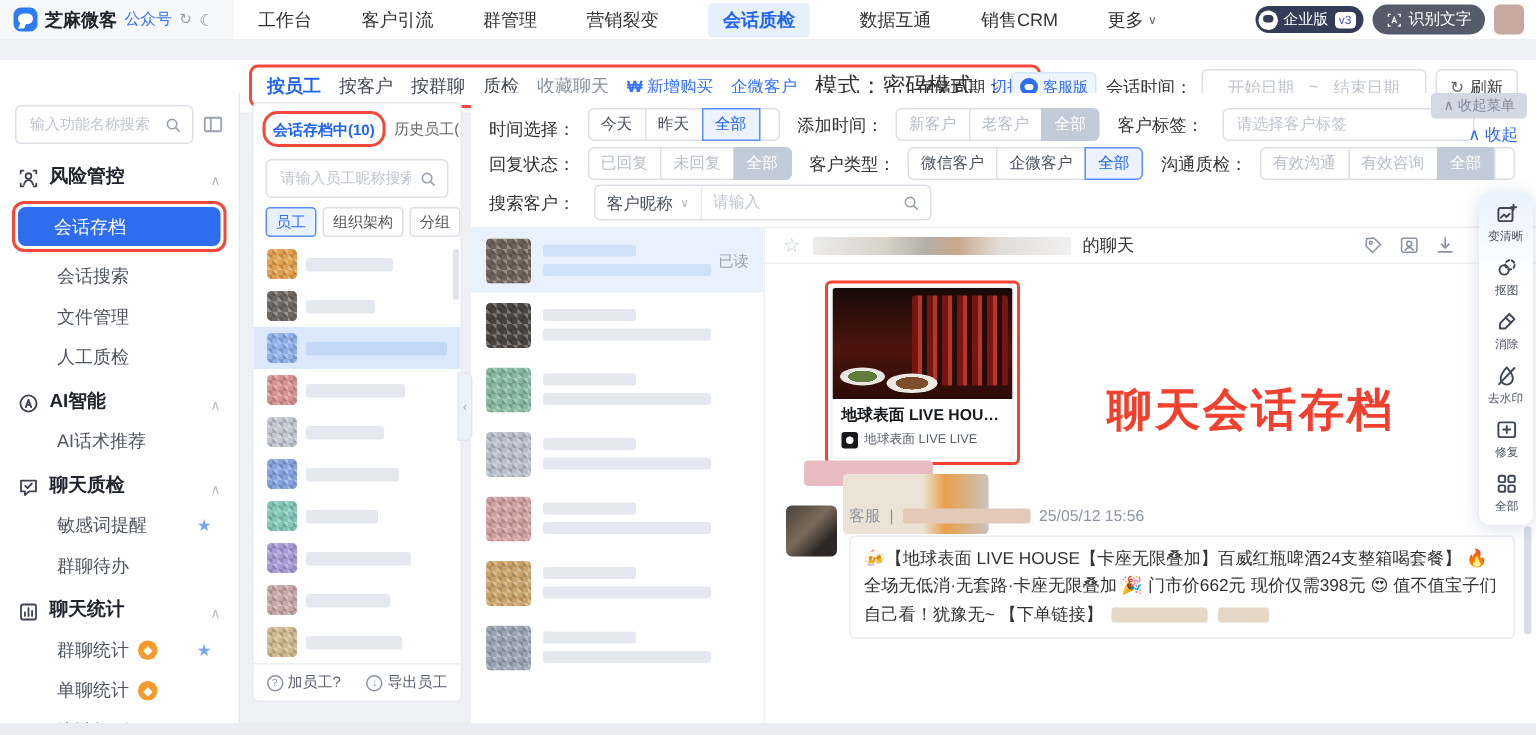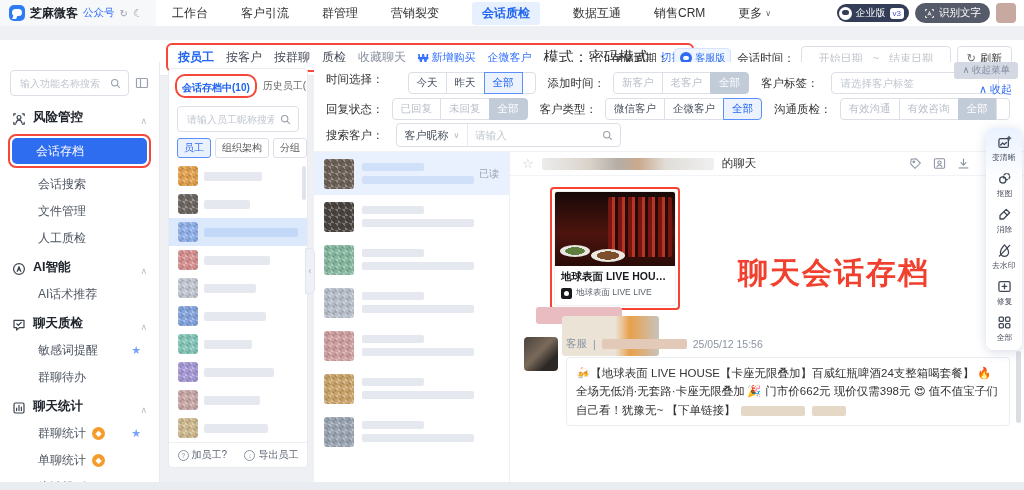--- a/index.html
+++ b/index.html
@@ -454,21 +454,21 @@
     </span>
   </div>
 </section>
 
 <section id="right-panel">
   <span class="collapse-pill">∧ <span>收起菜单</span></span>
   <span class="collapse-link">∧ <span>收起</span></span>
 
   <div class="filters">
     <div class="f-row">
-      <span class="fgroup" style="display:flex;align-items:flex-start;gap:24px">
+      <span class="fgroup" style="display:flex;align-items:flex-end;gap:8px">
           <span class="f-label">时间选择：</span>
           <span class="btn-group">
             <button class="fbtn">今天</button>
             <button class="fbtn">昨天</button>
             <button class="fbtn act-blue">全部</button>
             <button class="fbtn icon-btn">
               <svg viewBox="0 0 14 14" fill="none" stroke="currentColor" stroke-width="1.2" stroke-linecap="round" stroke-linejoin="round">
                 <rect x="1.5" y="2.5" width="11" height="10" rx="1"></rect>
                 <path d="M1.5 5.5h11M4.5 1v2.5M9.5 1v2.5"></path>
               </svg>

